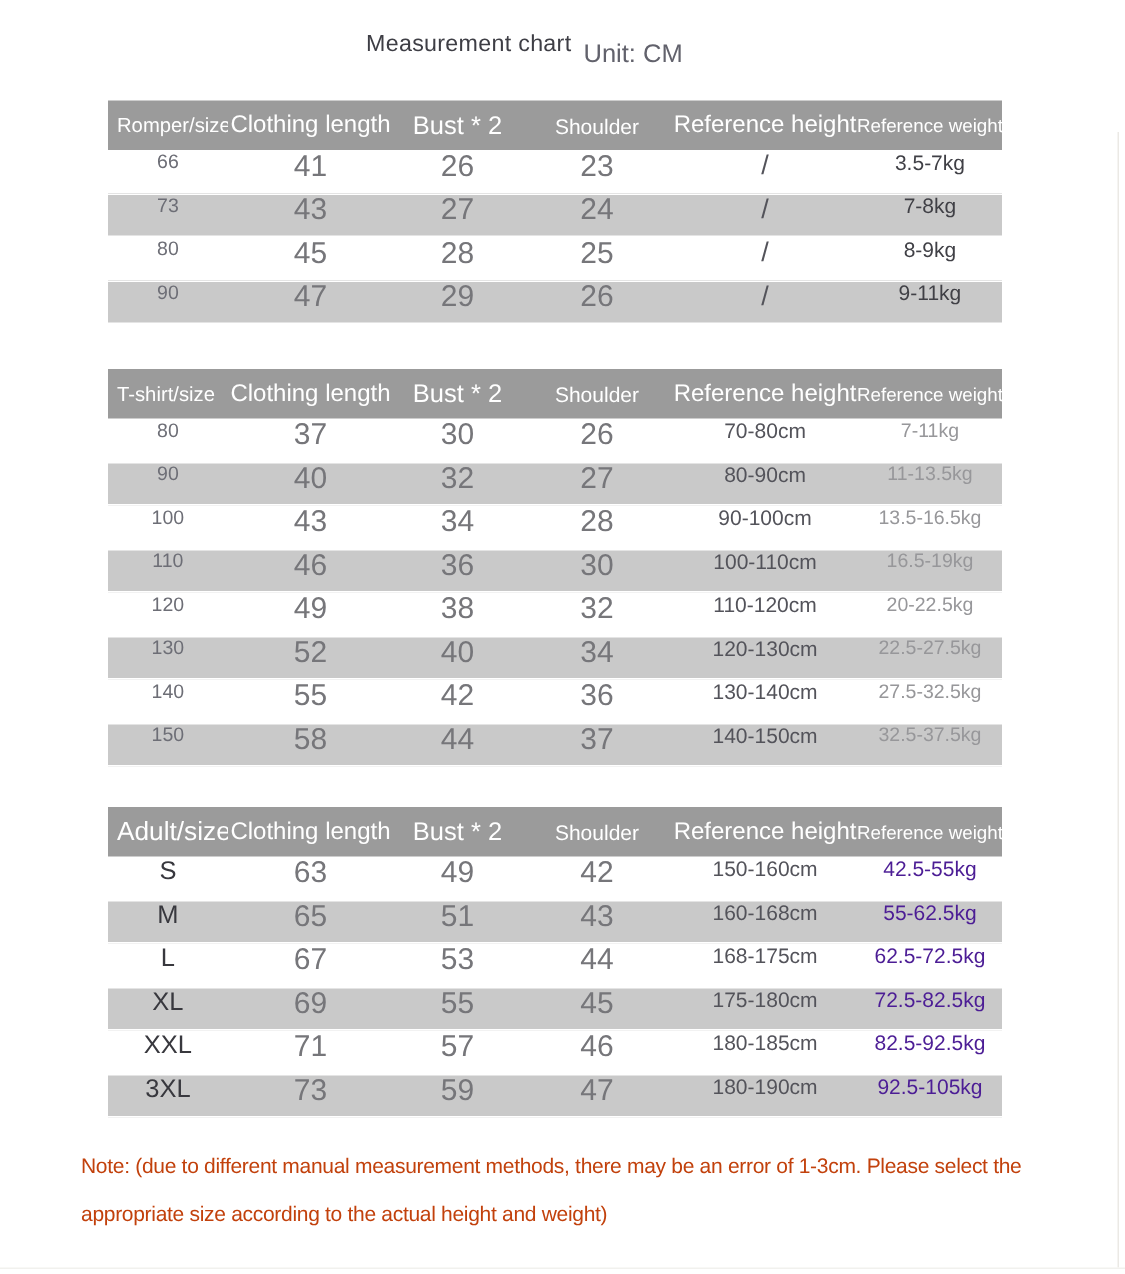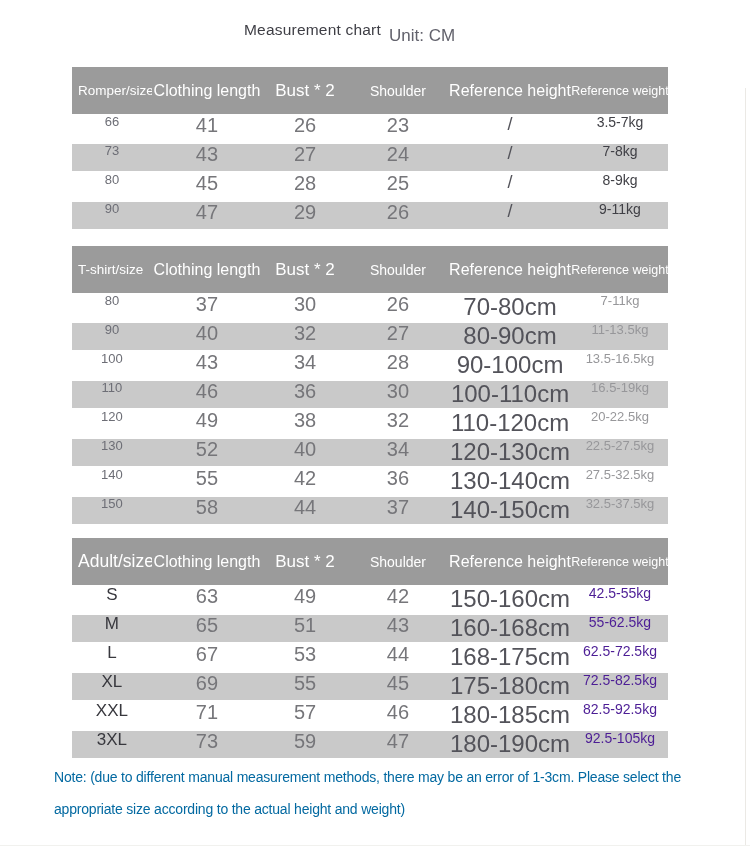--- a/index.html
+++ b/index.html
@@ -13,21 +13,21 @@
   }
   .unit{
     position:absolute;left:389px;top:26px;
     font-size:17px;color:#62626c;
   }
   .size-table{position:absolute;left:72px;width:596px;}
   .t0{top:67px;}
   .t1{top:246px;}
   .t2{top:538px;}
   .thead{
-    display:flex;height:47px;align-items:center;
+    display:flex;height:33px;align-items:center;
     background:var(--header-bg,#9b9b9b);color:var(--header-text,#fff);
   }
   .thead .cell{white-space:nowrap;overflow:hidden;}
   .trow{display:flex;height:29px;align-items:flex-start;}
   .trow.alt{
     background:var(--row-alt-bg,#c9c9c9);
     box-shadow:inset 0 1px 0 #fff, inset 0 -1px 0 #fff;
   }
   .cell{
     display:flex;align-items:center;justify-content:center;
@@ -42,29 +42,29 @@
   
   .thead .cell{font-size:16px;}
   .thead .c0{justify-content:flex-start;padding-left:6px;font-size:13.5px;}
   .thead .c2{font-size:17px;}
   .thead .c3{font-size:14px;}
   .thead .c5{font-size:12.5px;}
   .t2 .thead .c0{font-size:17.5px;}
   
   .tbody .c1,.tbody .c2,.tbody .c3{font-size:20px;color:#76767a;}
   .tbody .c0{font-size:13px;color:#6d6e76;}
-  .tbody .c4{font-size:24px;color:#53535a;}
+  .tbody .c4{font-size:14px;color:#53535a;}
   .t0 .tbody .c4{font-size:18px;}
   .t0 .tbody .c5{font-size:14px;color:#404046;}
   .t1 .tbody .c5{font-size:13px;color:#97979a;}
   .t2 .tbody .c0{font-size:17px;color:#38383e;}
   .t2 .tbody .c5{font-size:14px;color:#4c1d95;}
   .note-line{
     position:absolute;left:54px;width:660px;
-    font-size:14px;color:#0369a1;letter-spacing:-.2px;white-space:nowrap;
+    font-size:14px;color:#c2410c;letter-spacing:-.2px;white-space:nowrap;
   }
   .note-1{top:769px;}
   .note-2{top:801px;}
   .photo-edge-line{
     position:absolute;left:745px;top:88px;width:1px;height:757px;
     background:#ebe9e5;
   }
   .bottom-edge-line{
     position:absolute;left:0;top:845px;width:750px;height:1px;
     background:#f1f1ee;

